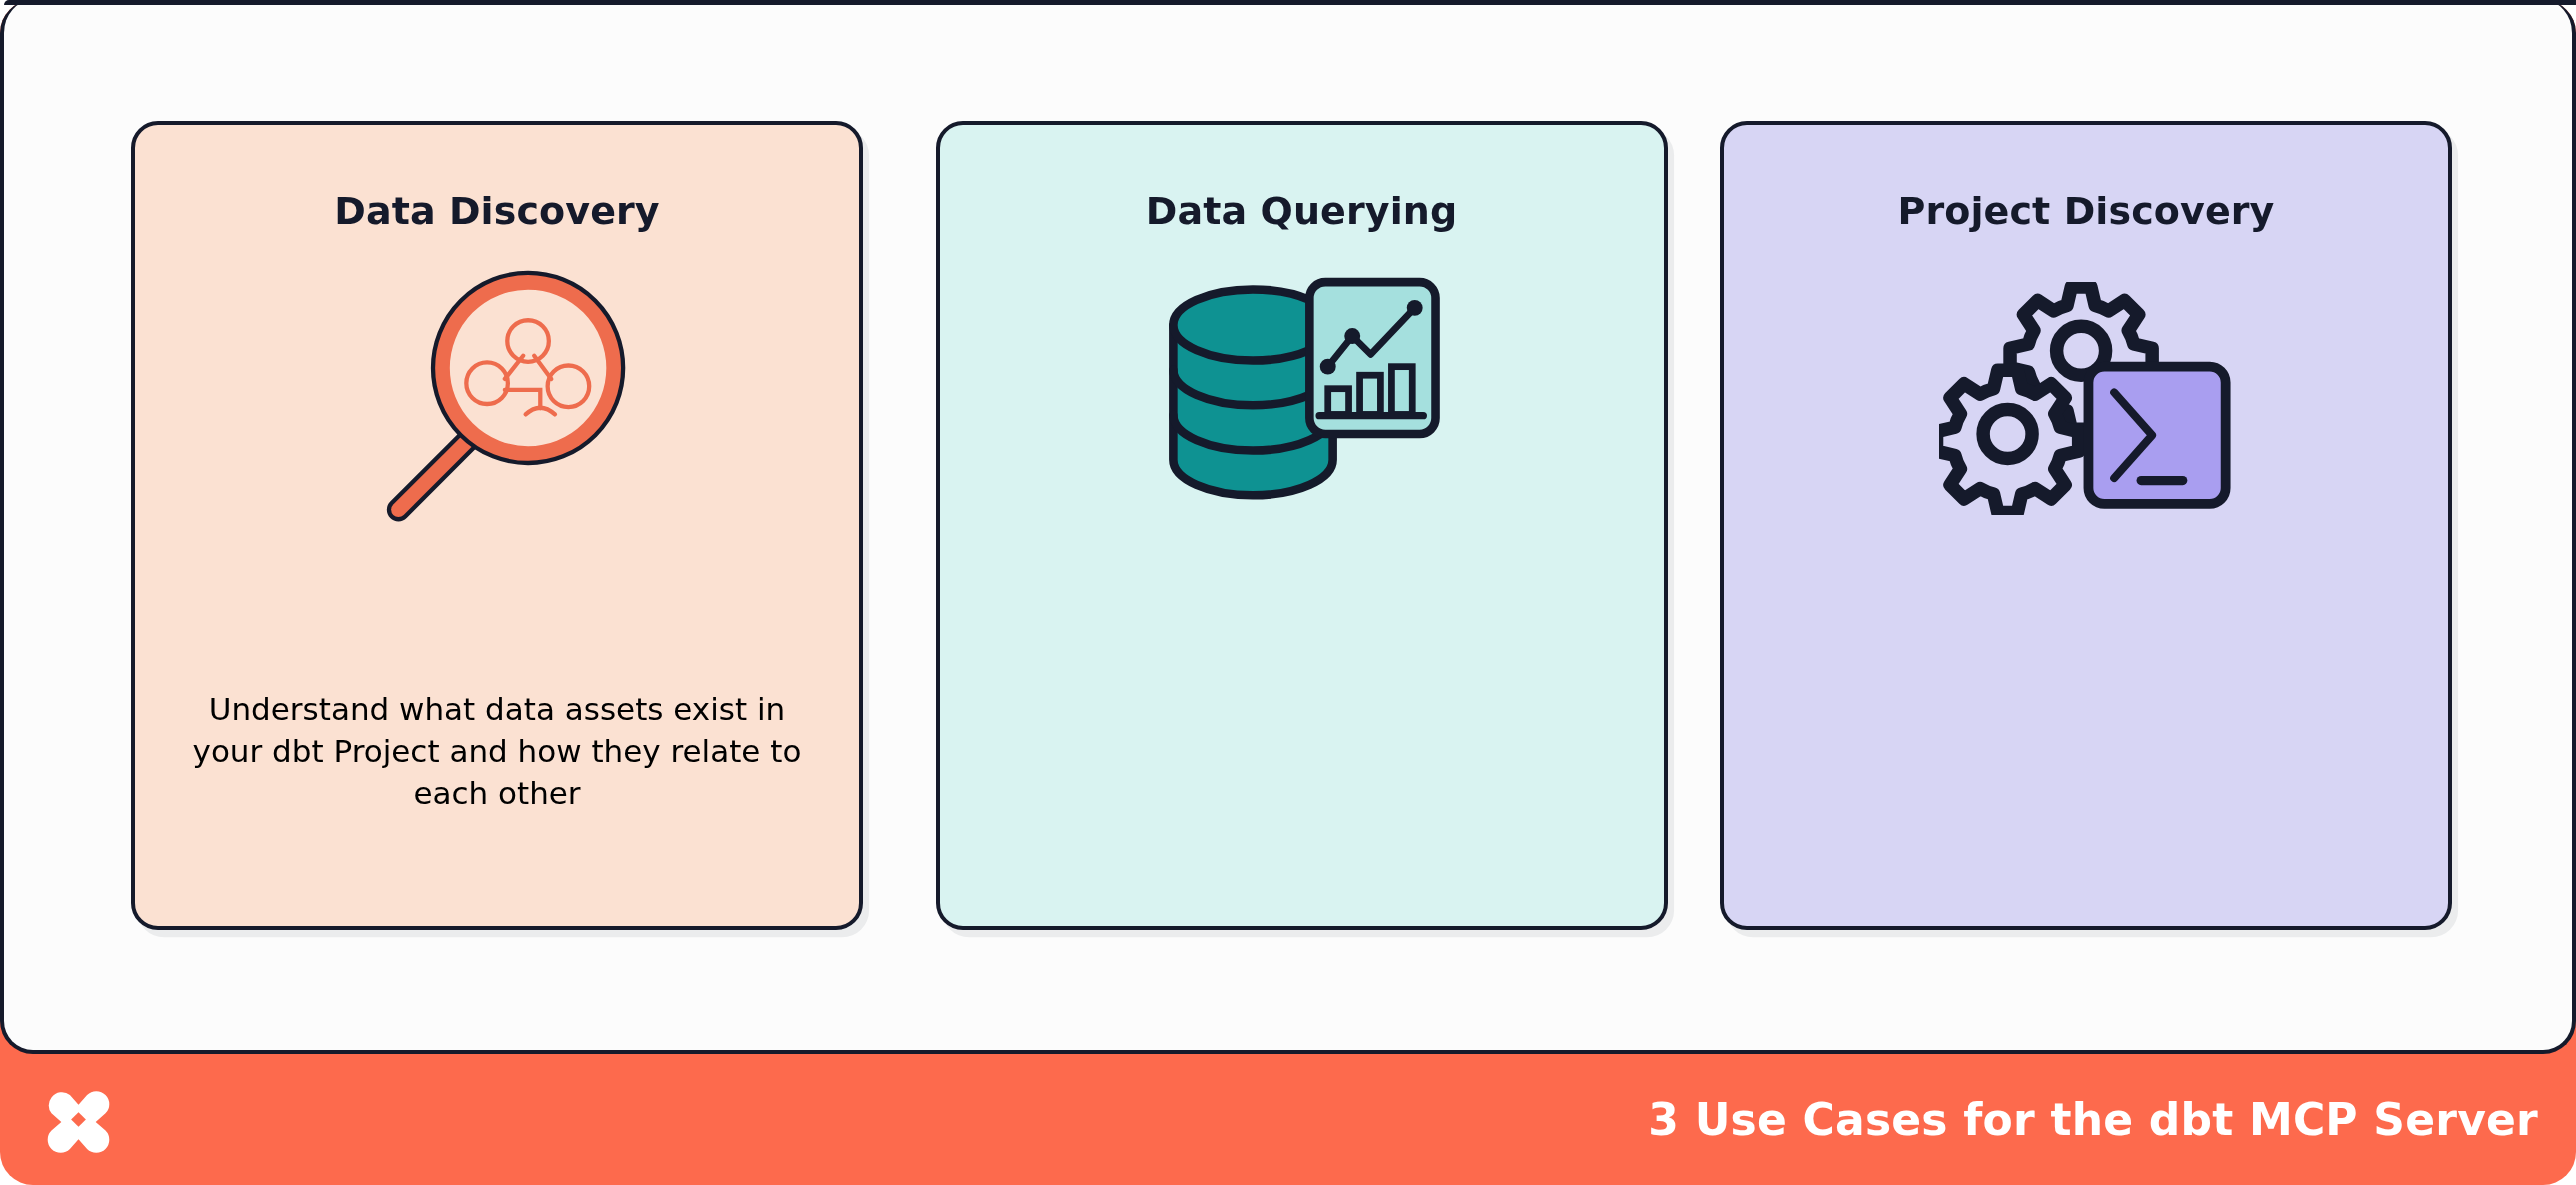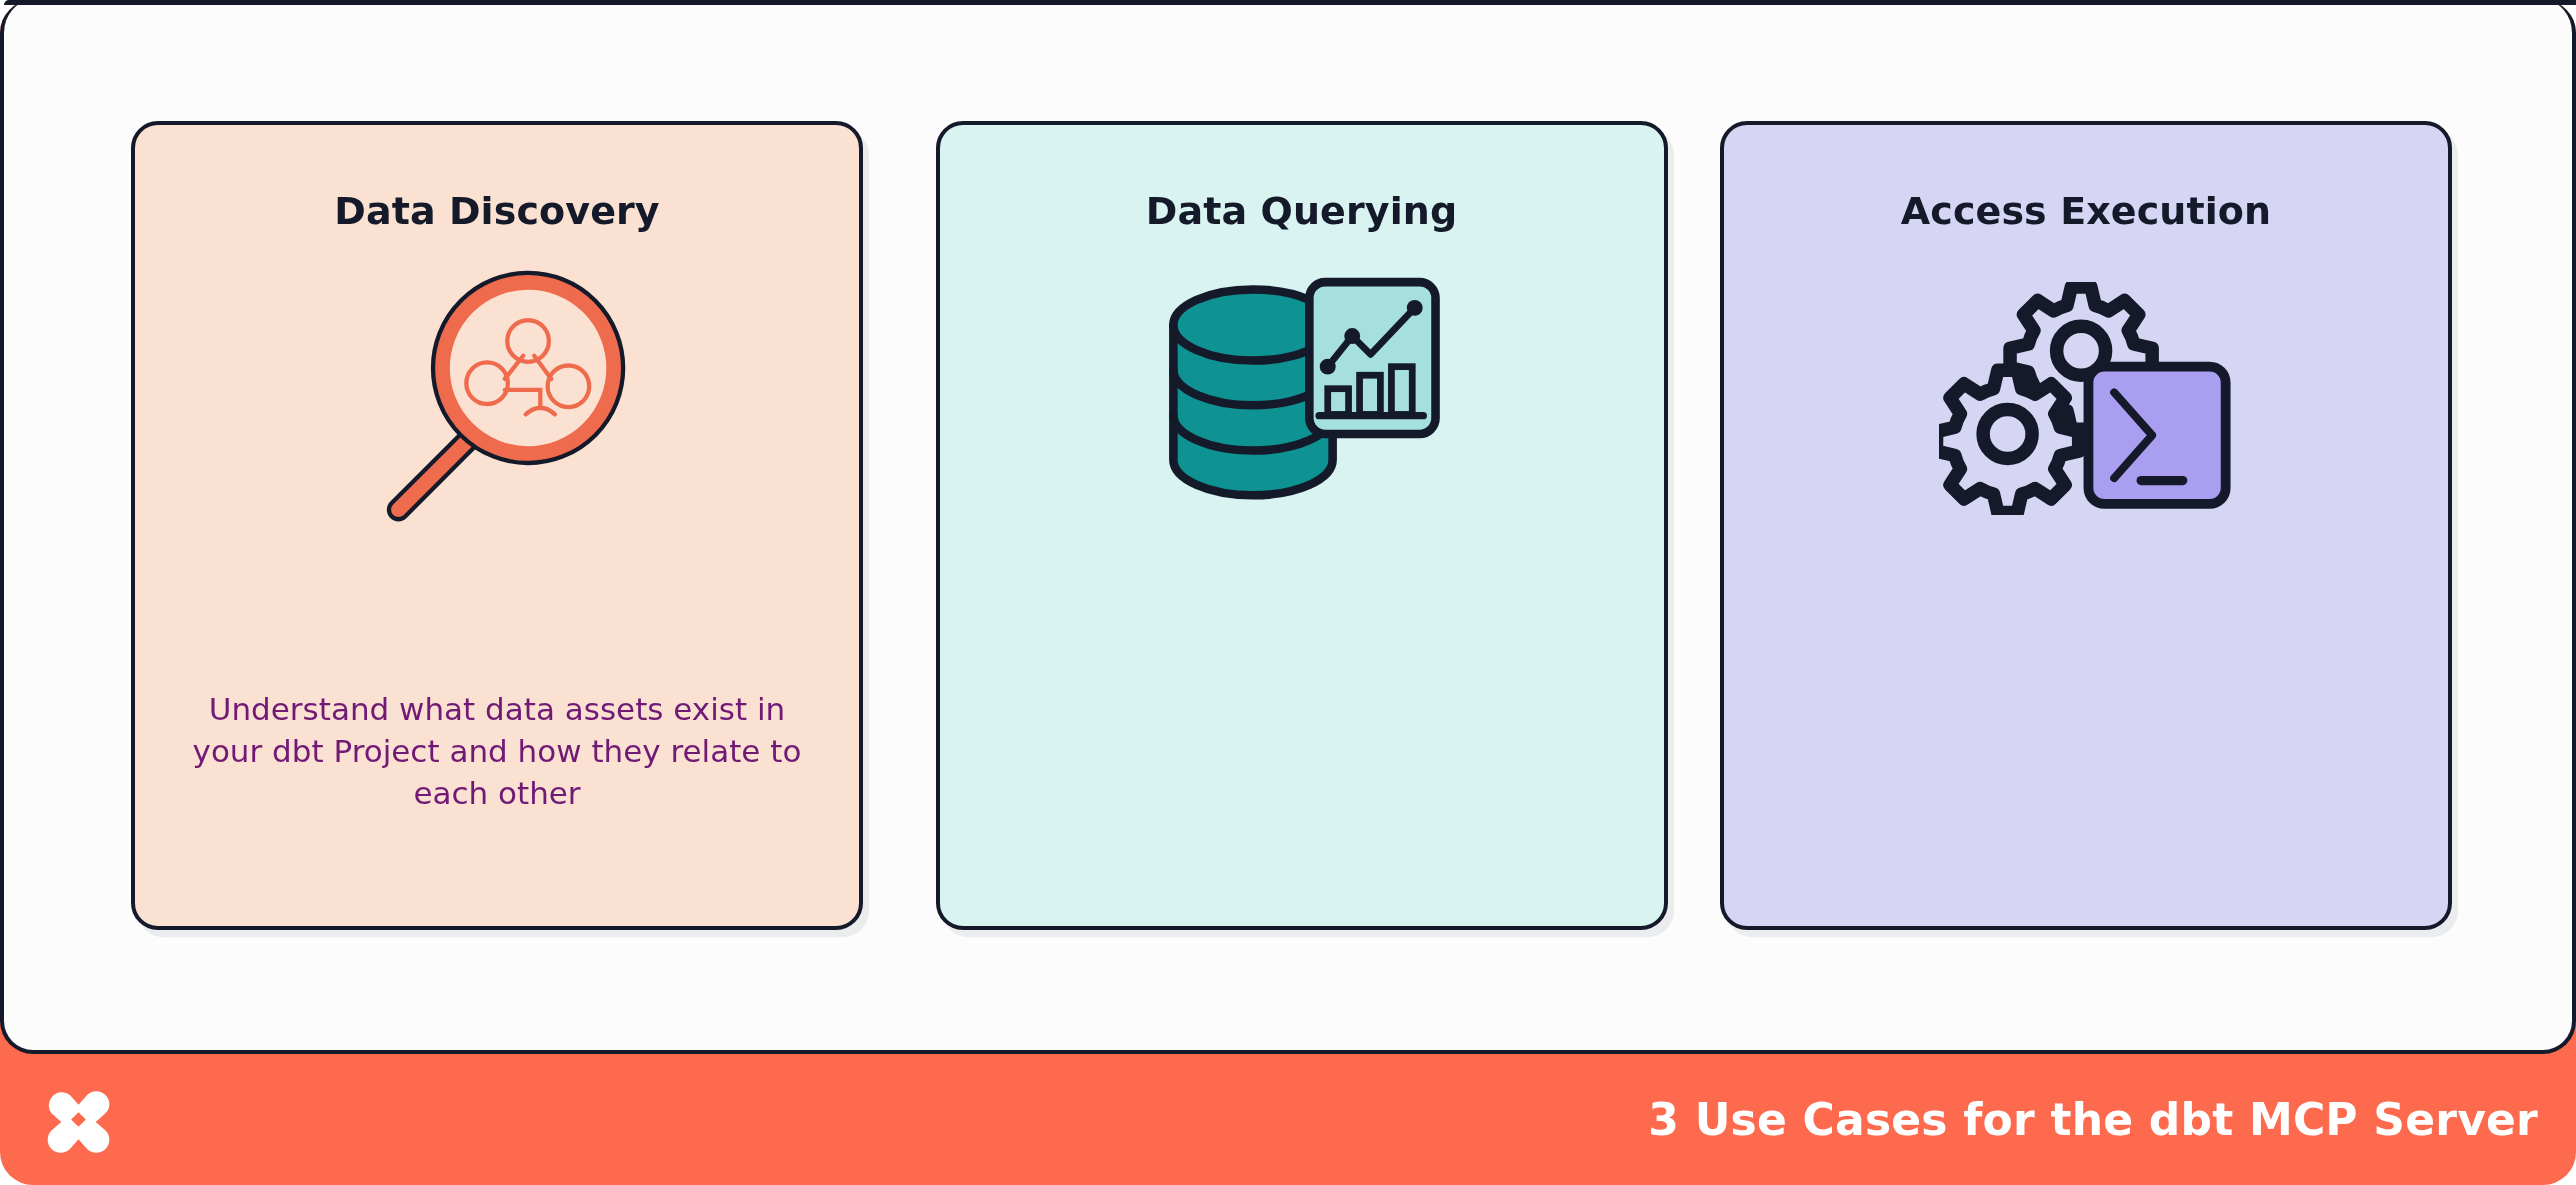--- a/index.html
+++ b/index.html
@@ -104,21 +104,21 @@
     width: 100%;
   }
 
   .card-body {
     position: absolute;
     left: 43px;
     right: 43px;
     top: 563px;
     font-size: 31px;
     line-height: 1.36;
-    color: #701a75;
+    color: #000000;
     text-align: center;
     font-weight: 400;
   }
 
   
   .footer {
     position: absolute;
     left: 0;
     top: 1054px;
     width: 2576px;
@@ -207,21 +207,21 @@
               <rect x="324" y="162" width="34" height="64" fill="#a5e0de" stroke="#151a2b" stroke-width="11"></rect>
               <rect x="376" y="148" width="34" height="78" fill="#a5e0de" stroke="#151a2b" stroke-width="11"></rect>
 
               <line x1="258" y1="228" x2="428" y2="228" stroke="#151a2b" stroke-width="12" stroke-linecap="round"></line>
             </g>
           </svg>
         </div>
       </div>
 
       <div class="card c3">
-        <div class="card-title">Access Execution</div>
+        <div class="card-title">Project Discovery</div>
         <div class="card-icon">
           <svg width="294" height="233" viewBox="0 0 480 380" xmlns="http://www.w3.org/2000/svg">
 
             <g transform="translate(232,112)">
               <path d="M-16,-104 h32 l7,30 a78 78 0 0 1 22,9 l26,-17 l23,23 l-17,26 a78 78 0 0 1 9,22 l30,7 v32 l-30,7 a78 78 0 0 1 -9,22 l17,26 l-23,23 l-26,-17 a78 78 0 0 1 -22,9 l-7,30 h-32 l-7,-30 a78 78 0 0 1 -22,-9 l-26,17 l-23,-23 l17,-26 a78 78 0 0 1 -9,-22 l-30,-7 v-32 l30,-7 a78 78 0 0 1 9,-22 l-17,-26 l23,-23 l26,17 a78 78 0 0 1 22,-9 Z" fill="#d7d5f4" stroke="#151a2b" stroke-width="22" stroke-linejoin="round"></path>
               <circle cx="0" cy="0" r="40" fill="#d7d5f4" stroke="#151a2b" stroke-width="22"></circle>
             </g>
 
             <g transform="translate(112,248)">
               <path d="M-16,-104 h32 l7,30 a78 78 0 0 1 22,9 l26,-17 l23,23 l-17,26 a78 78 0 0 1 9,22 l30,7 v32 l-30,7 a78 78 0 0 1 -9,22 l17,26 l-23,23 l-26,-17 a78 78 0 0 1 -22,9 l-7,30 h-32 l-7,-30 a78 78 0 0 1 -22,-9 l-26,17 l-23,-23 l17,-26 a78 78 0 0 1 -9,-22 l-30,-7 v-32 l30,-7 a78 78 0 0 1 9,-22 l-17,-26 l23,-23 l26,17 a78 78 0 0 1 22,-9 Z" fill="#d7d5f4" stroke="#151a2b" stroke-width="22" stroke-linejoin="round"></path>

